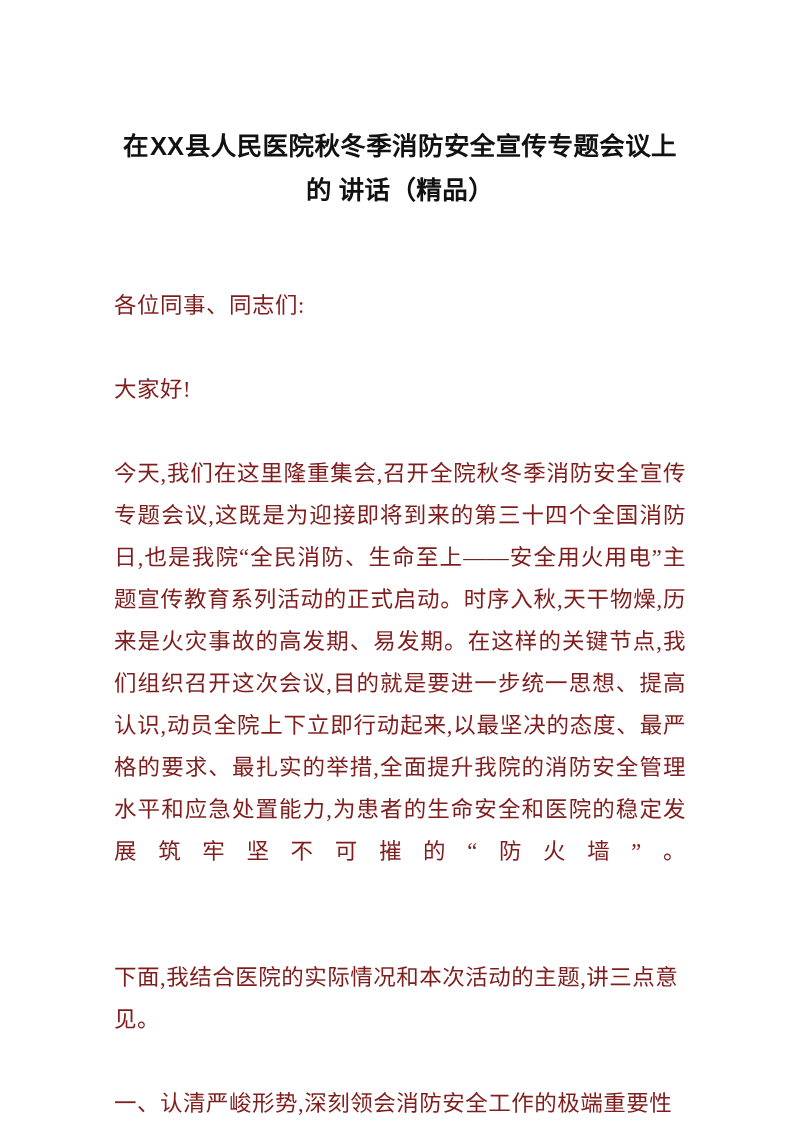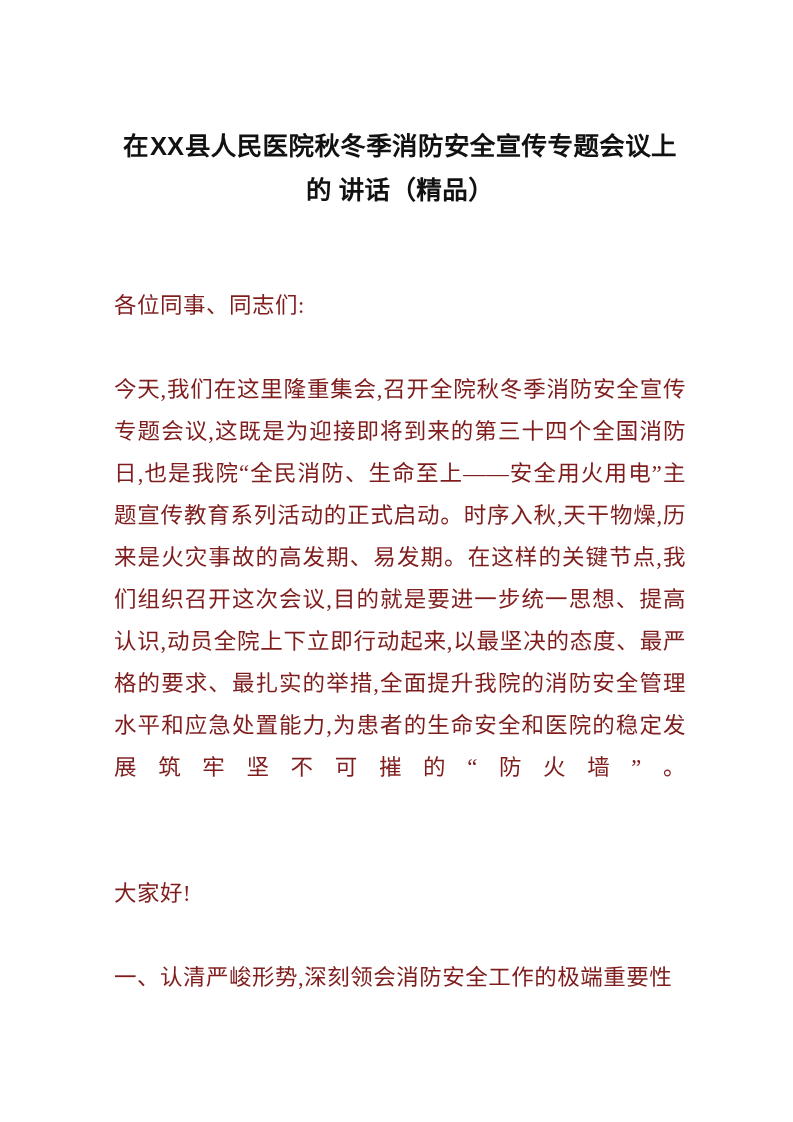--- a/index.html
+++ b/index.html
@@ -78,21 +78,22 @@
 <div class="page">
   <div class="content">
 
     <h1 class="doc-title">
       <span><span>在</span><span class="latin">XX</span><span>县人民医院秋冬季消防安全宣传专题会议上的</span></span>
       <span>讲话（精品）</span>
     </h1>
 
     <p class="body-block salutation no-justify">各位同事、同志们:</p>
 
+    <p class="body-block greeting no-justify">大家好!</p>
+
     <p class="body-block para-main">今天,我们在这里隆重集会,召开全院秋冬季消防安全宣传专题会议,这既是为迎接即将到来的第三十四个全国消防日,也是我院“全民消防、生命至上——安全用火用电”主题宣传教育系列活动的正式启动。时序入秋,天干物燥,历来是火灾事故的高发期、易发期。在这样的关键节点,我们组织召开这次会议,目的就是要进一步统一思想、提高认识,动员全院上下立即行动起来,以最坚决的态度、最严格的要求、最扎实的举措,全面提升我院的消防安全管理水平和应急处置能力,为患者的生命安全和医院的稳定发展筑牢坚不可摧的“防火墙”。</p>
 
-    <p class="body-block greeting no-justify">大家好!</p>
-
+    <p class="body-block para-lead no-justify">下面,我结合医院的实际情况和本次活动的主题,讲三点意见。</p>
 
     <p class="body-block section-head no-justify">一、认清严峻形势,深刻领会消防安全工作的极端重要性</p>
 
   </div>
 </div>
 
 </body></html>

